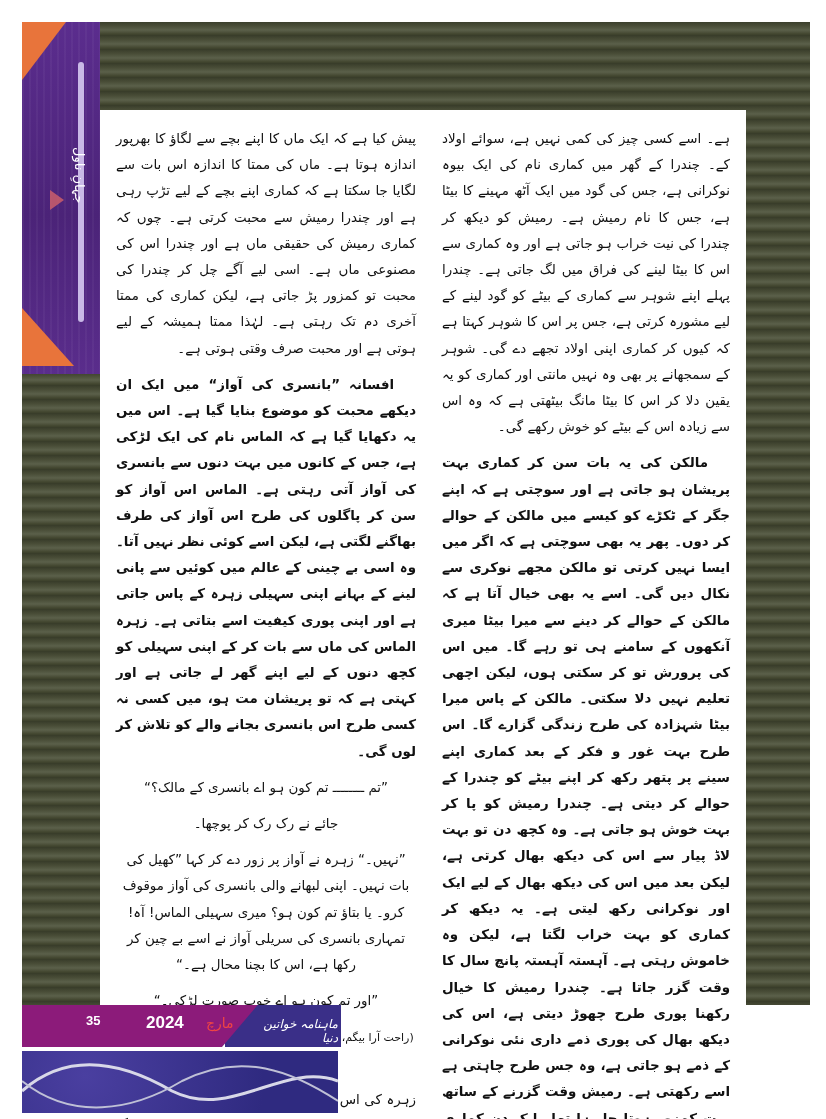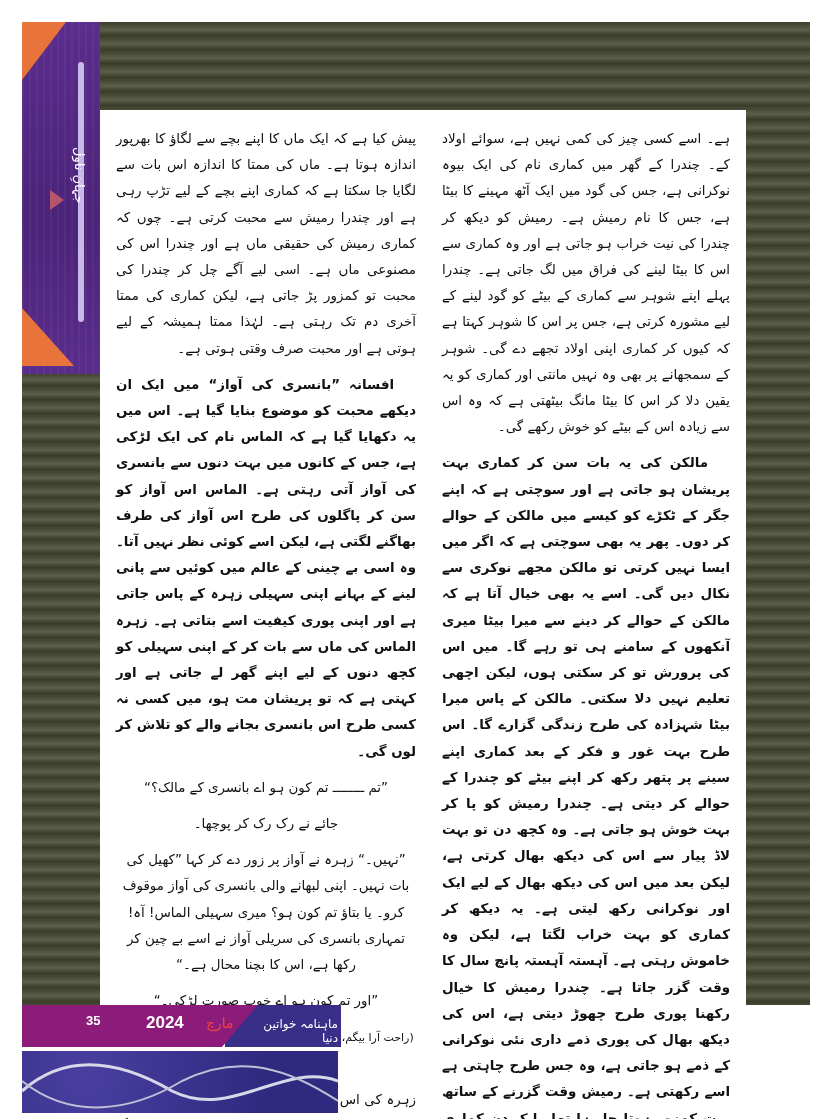--- a/index.html
+++ b/index.html
@@ -22,21 +22,21 @@
   .col p{margin:10px;}
   .col p.indent{text-indent:22px;font-weight:bold;}
   .col p.center{text-align:center;}
   .col p.ref{font-size:11px;text-align:center;}
   .footer{position:absolute;left:22px;top:1005px;width:316px;height:108px;}
   .footer .banner{position:absolute;left:0;top:0;width:316px;height:42px;background:#8c1b7a;}
   .footer .cut{position:absolute;left:200px;top:0;width:116px;height:42px;background:#3a2f88;clip-path:polygon(30% 0,100% 0,100% 100%,0 100%);border-left:3px solid #fff;}
   .footer .page{position:absolute;left:64px;top:8px;color:#fff;font-weight:bold;font-size:13px;font-family:"Liberation Sans",sans-serif;}
   .footer .year{position:absolute;left:124px;top:8px;color:#fff;font-weight:bold;font-size:17px;font-family:"Liberation Sans",sans-serif;}
   .footer .month{position:absolute;left:184px;top:10px;color:#ef4444;font-size:14px;direction:rtl;}
-  .footer .mag{position:absolute;left:236px;top:12px;color:#fff;font-size:12px;direction:rtl;}
+  .footer .mag{position:absolute;left:236px;top:12px;color:#fff;font-size:12px;direction:rtl;font-style:italic;}
   .footer .art{position:absolute;left:0;top:46px;width:316px;height:62px;
     background:radial-gradient(circle at 20% 40%,#4a3fa0 0%,#2f2a80 70%);overflow:hidden;}
   .footer .art svg{position:absolute;left:0;top:0;}
 </style>
 </head>
 <body>
 
 <div class="frame"></div>
 
 <div class="sidebar">

